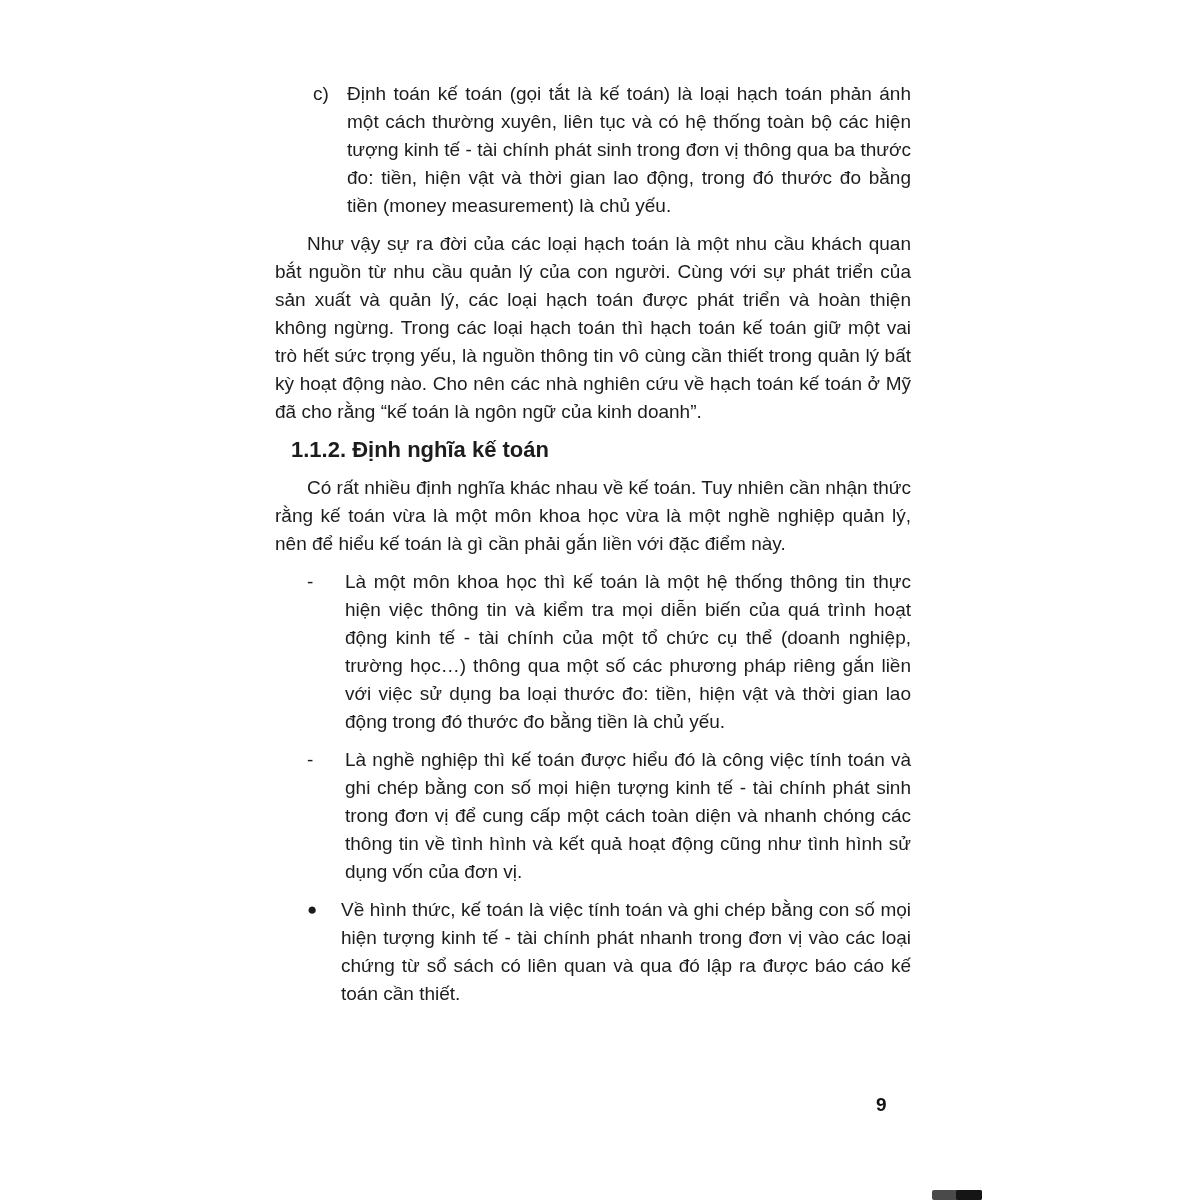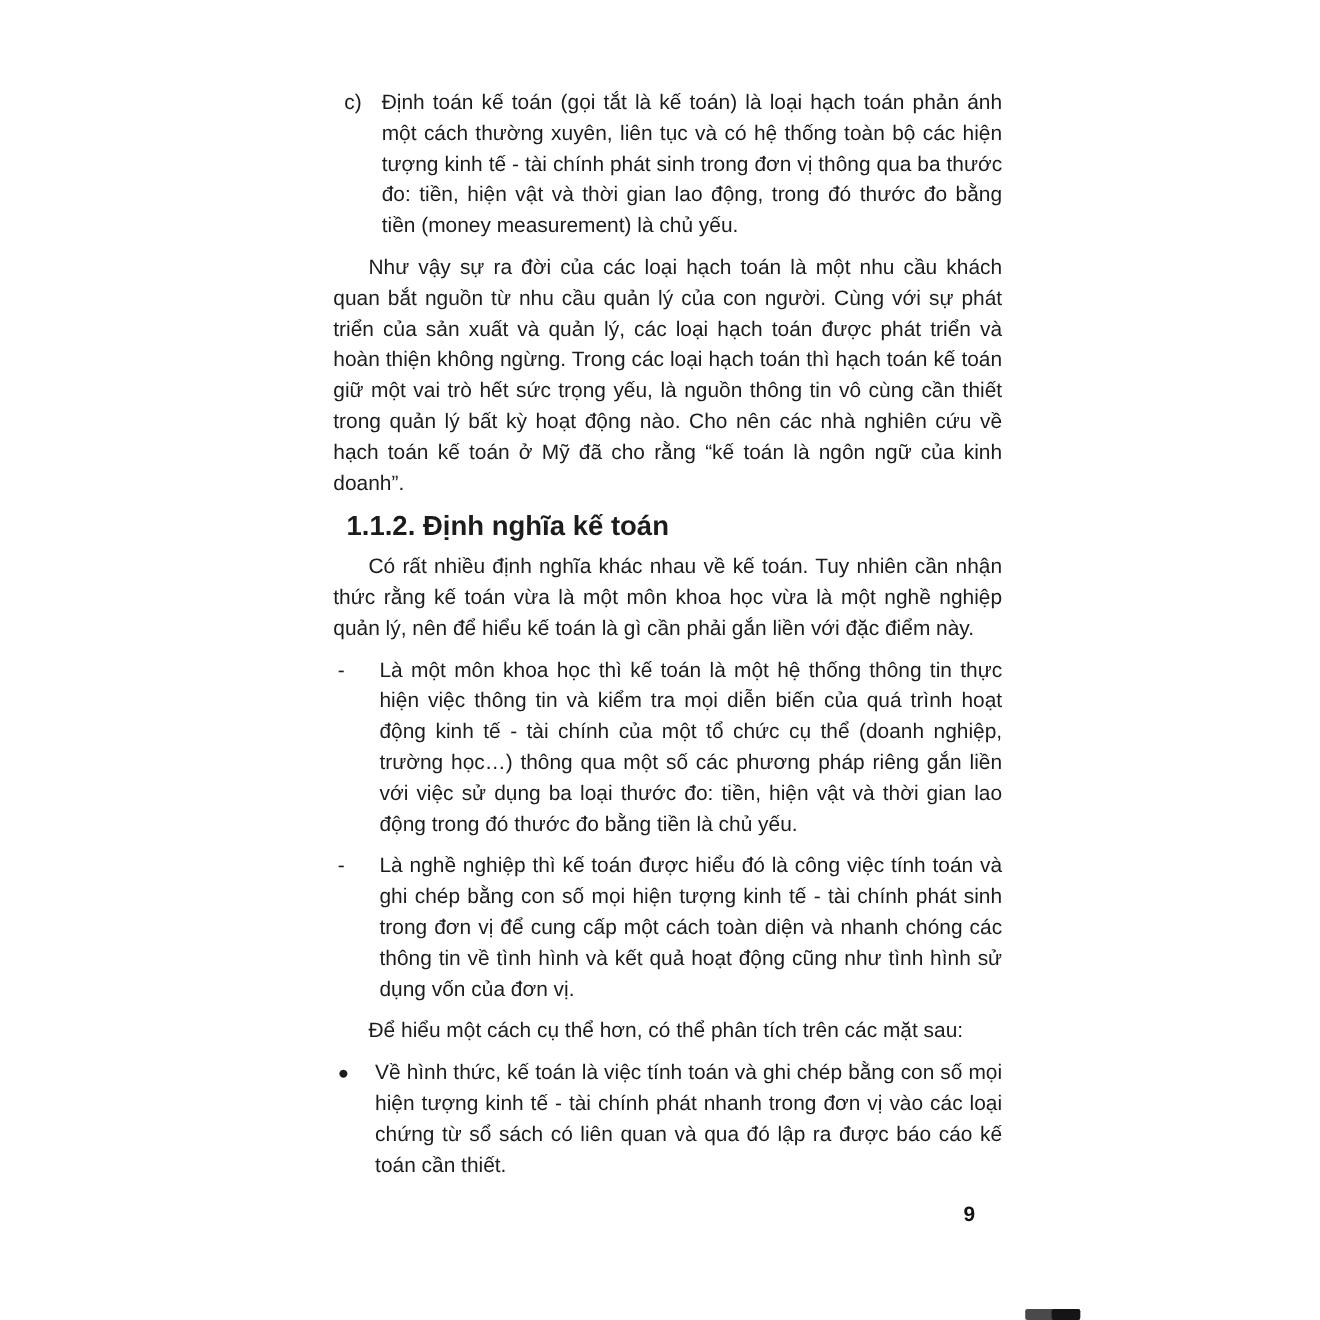--- a/index.html
+++ b/index.html
@@ -16,43 +16,42 @@
     left: 275px;
     top: 80px;
     width: 636px;
     font-size: 19px;
     line-height: 28px;
   }
   .para {
     text-align: justify;
     text-indent: 32px;
     margin-bottom: 10px;
-    margin-left: 28px;
   }
   .hang {
     display: flex;
     margin-bottom: 10px;
   }
   .hang .marker {
     flex: none;
   }
   .hang .hang-text {
     flex: 1;
     text-align: justify;
   }
   .item-c { margin-left: 38px; }
   .item-c .marker { width: 34px; }
   .dash-item { margin-left: 32px; }
   .dash-item .marker { width: 38px; }
   .bullet-item { margin-left: 32px; }
   .bullet-item .marker { width: 34px; font-size: 17px; }
   .heading {
-    font-size: 25px;
+    font-size: 22px;
     font-weight: bold;
-    margin: 10px 0 10px 40px;
+    margin: 10px 0 10px 16px;
   }
   .page-number {
     position: absolute;
     left: 876px;
     top: 1094px;
     font-size: 19px;
     font-weight: bold;
     color: #111;
   }
   .scan-artifact {
@@ -93,21 +92,20 @@
   <div class="hang dash-item">
     <span class="marker">-</span>
     <p class="hang-text">Là một môn khoa học thì kế toán là một hệ thống thông tin thực hiện việc thông tin và kiểm tra mọi diễn biến của quá trình hoạt động kinh tế - tài chính của một tổ chức cụ thể (doanh nghiệp, trường học…) thông qua một số các phương pháp riêng gắn liền với việc sử dụng ba loại thước đo: tiền, hiện vật và thời gian lao động trong đó thước đo bằng tiền là chủ yếu.</p>
   </div>
 
   <div class="hang dash-item">
     <span class="marker">-</span>
     <p class="hang-text">Là nghề nghiệp thì kế toán được hiểu đó là công việc tính toán và ghi chép bằng con số mọi hiện tượng kinh tế - tài chính phát sinh trong đơn vị để cung cấp một cách toàn diện và nhanh chóng các thông tin về tình hình và kết quả hoạt động cũng như tình hình sử dụng vốn của đơn vị.</p>
   </div>
 
-  <p class="para">Để hiểu một cách cụ thể hơn, có thể phân tích trên các mặt sau:</p>
 
   <div class="hang bullet-item">
     <span class="marker">●</span>
     <p class="hang-text">Về hình thức, kế toán là việc tính toán và ghi chép bằng con số mọi hiện tượng kinh tế - tài chính phát nhanh trong đơn vị vào các loại chứng từ sổ sách có liên quan và qua đó lập ra được báo cáo kế toán cần thiết.</p>
   </div>
 
 </div>
 
 <div class="page-number">9</div>
 

